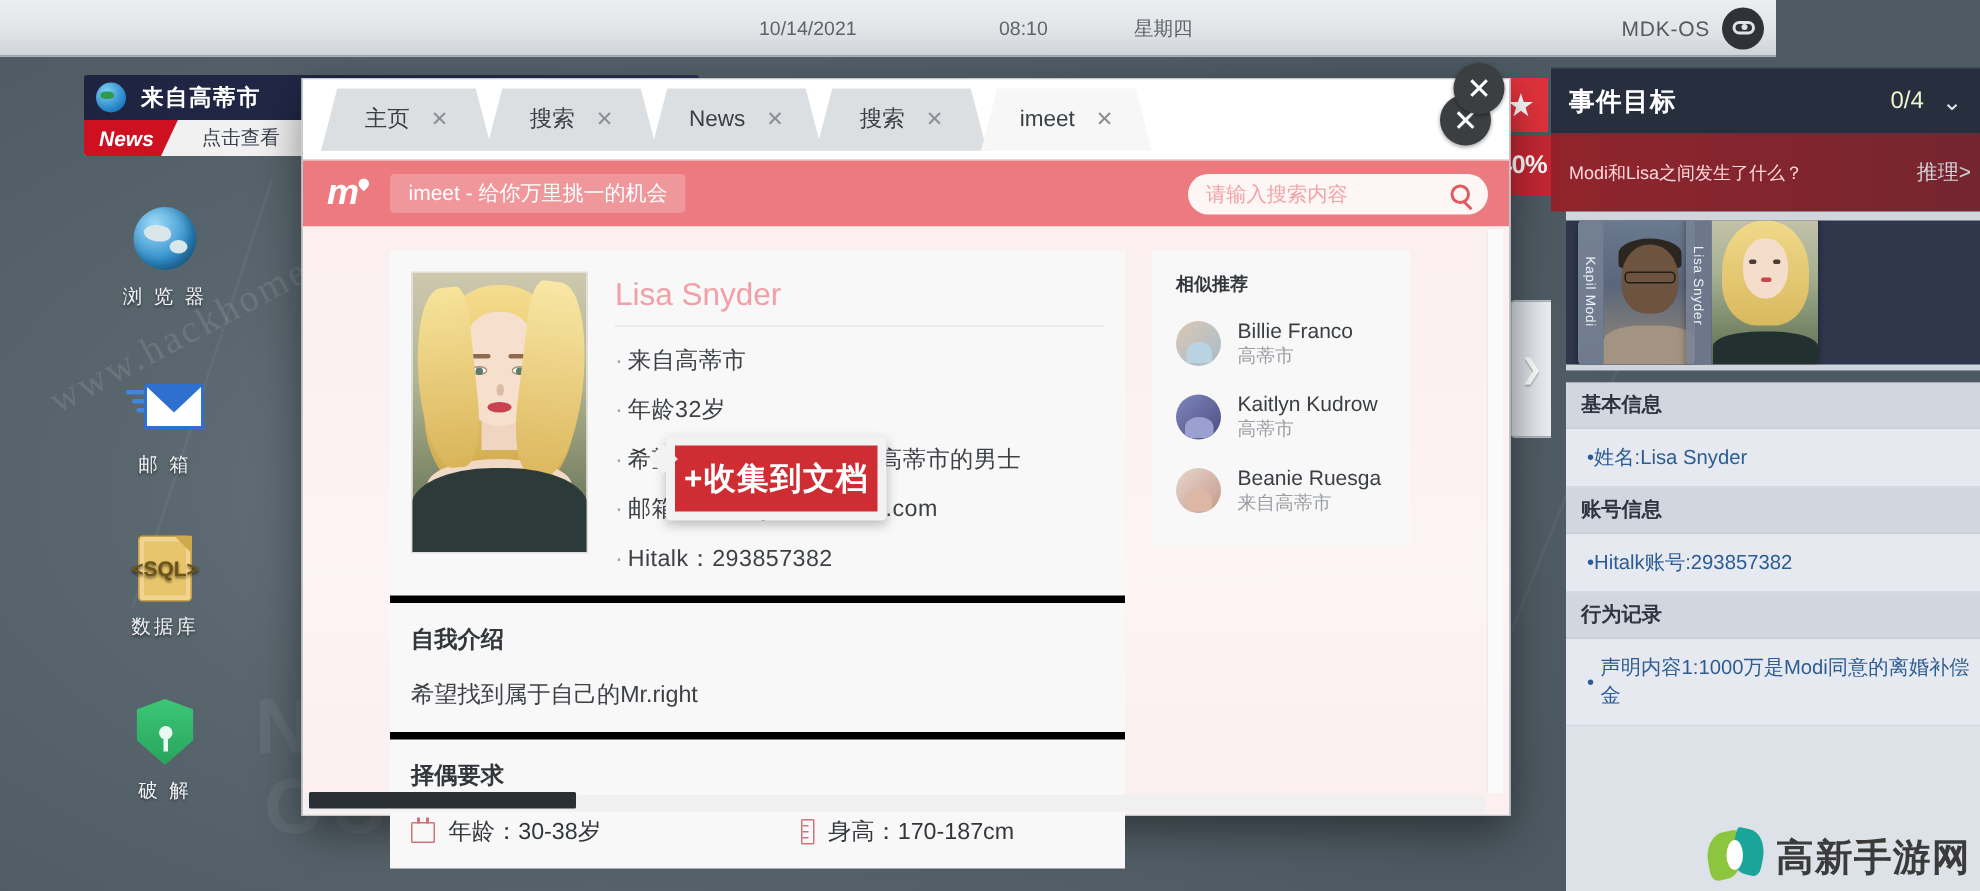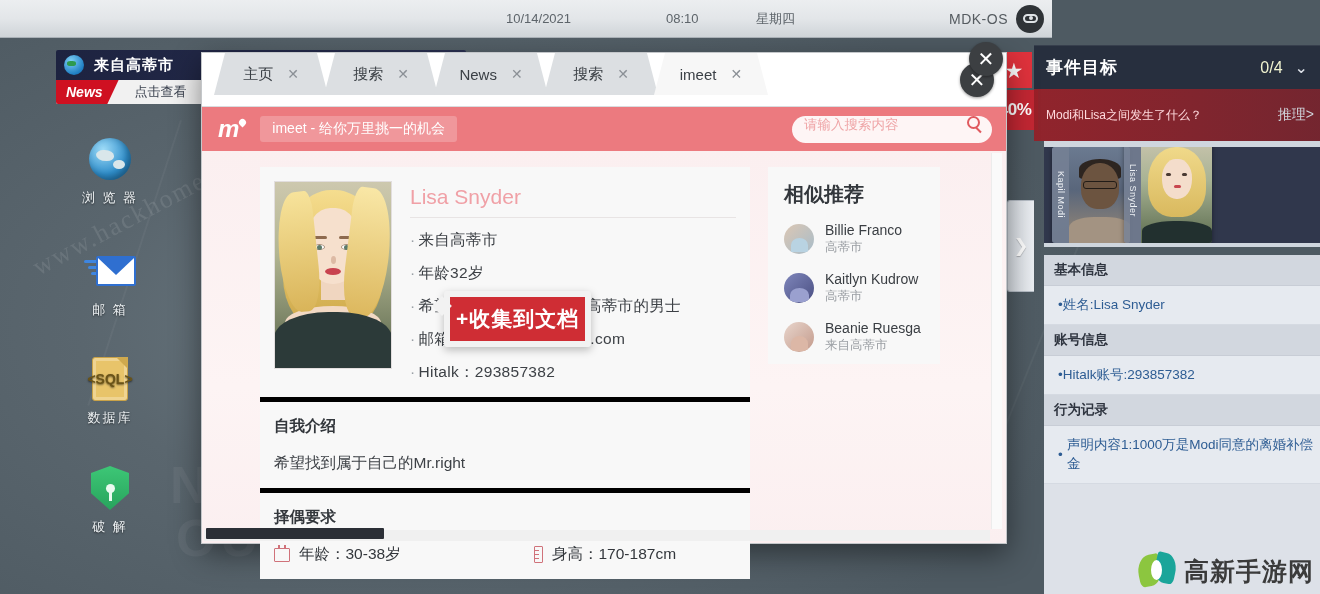--- a/index.html
+++ b/index.html
@@ -27,21 +27,21 @@
     transform: rotate(-28deg); pointer-events: none;
     font-family: "Liberation Serif", serif;
   }
   .bg-bigtext {
     position: absolute; color: rgba(255,255,255,0.055);
     font-size: 52px; font-weight: bold; letter-spacing: 4px;
   }
 
   
   #topbar {
-    position: absolute; left: 0; top: 0; width: 1052px; height: 38px;
+    position: absolute; left: 0; top: 0; width: 1184px; height: 38px;
     background: linear-gradient(to bottom, #eceef0 0%, #e3e6e9 50%, #cfd4d8 100%);
     border-bottom: 1px solid #a9b0b6;
     display: flex; align-items: center; z-index: 60;
   }
   #topbar .tb-date { position: absolute; left: 506px; font-size: 13px; color: #5d646a; }
   #topbar .tb-time { position: absolute; left: 666px; font-size: 13px; color: #5d646a; }
   #topbar .tb-week { position: absolute; left: 756px; font-size: 13px; color: #5d646a; }
   #topbar .tb-os   { position: absolute; right: 44px; font-size: 14px; color: #555b60; letter-spacing: .5px;}
   #topbar .tb-logo {
     position: absolute; right: 8px; width: 28px; height: 28px; border-radius: 50%;
@@ -243,21 +243,21 @@
     display:flex; align-items:center; justify-content:center; letter-spacing:-0.5px;
   }
 
   
   #browser {
     position:absolute; left:201px; top:52px; width:806px; height:492px; z-index:40;
     background:#f4f4f4; box-shadow: 0 10px 28px rgba(0,0,0,.45);
     border:1px solid #c4c7ca;
   }
   #tabstrip {
-    height: 54px; background:#ffffff; position:relative; display:flex; align-items:flex-start;
+    height: 54px; background:#ffffff; position:relative; display:flex; align-items:center;
     padding-left: 12px; border-bottom:1px solid #d9dcdf;
   }
   .tab {
     width: 114px; height: 42px; margin-right: -4px;
     background:#dcdfe2; position:relative;
     clip-path: polygon(11px 0, calc(100% - 11px) 0, 100% 100%, 0 100%);
     display:flex; align-items:center; justify-content:center; gap:14px;
     font-size:15px; color:#3b4046;
   }
   .tab.active { background:#f7f7f7; z-index:3; }
@@ -284,21 +284,21 @@
     content:""; position:absolute; right:2px; top:4px; width:7px; height:7px;
     background:#fff; border-radius:50% 50% 50% 0; transform:rotate(-45deg);
   }
   #site-slogan {
     background: rgba(255,255,255,0.22); color:#fff; font-size:14px;
     padding: 4px 12px; border-radius:3px; margin-left:12px;
   }
   #site-search {
     position:absolute; right:14px; top:9px; width:200px; height:27px;
     background:rgba(255,255,255,0.92); border-radius:14px;
-    display:flex; align-items:flex-start; padding:0 12px;
+    display:flex; align-items:center; padding:0 12px;
   }
   #site-search .ph { font-size:13.5px; color:#efa5a7; flex:1; }
   #site-search .mag {
     width:13px; height:13px; border:2px solid #e05a5f; border-radius:50%; position:relative;
   }
   #site-search .mag:after {
     content:""; position:absolute; right:-4px; bottom:-4px; width:7px; height:2px;
     background:#e05a5f; transform:rotate(45deg);
   }
 
@@ -354,21 +354,21 @@
   #mate-row .mcell { display:flex; align-items:center; gap:9px; }
   #mate-row .mcell:first-child { width: 260px; }
   .ic-cake { width:16px;height:14px;border:1.6px solid #d0727a;border-radius:1px; position:relative;}
   .ic-cake:before{content:"";position:absolute;left:3px;top:-4px;width:1.6px;height:4px;background:#d0727a;}
   .ic-cake:after{content:"";position:absolute;right:3px;top:-4px;width:1.6px;height:4px;background:#d0727a;}
   .ic-ruler { width:9px;height:17px;border:1.6px solid #d0727a;border-radius:1px;position:relative;}
   .ic-ruler:before{content:"";position:absolute;left:0;top:3px;width:4px;height:1.3px;background:#d0727a;
     box-shadow:0 4px 0 #d0727a, 0 8px 0 #d0727a;}
 
   #rec-card { width: 172px; background:#f8f8f8; padding: 14px 0 10px 0; height: 197px; }
-  #rec-title { font-size:20px; font-weight:bold; color:#33373c; padding: 0 0 14px 16px; }
+  #rec-title { font-size:12px; font-weight:bold; color:#33373c; padding: 0 0 14px 16px; }
   .rec-item { display:flex; align-items:center; gap:11px; padding: 0 0 16px 16px; }
   .rec-av { width:30px;height:30px;border-radius:50%;flex:none; overflow:hidden; position:relative; }
   .rec-av.a1 { background: linear-gradient(135deg,#dcc7b4,#a7bcc9); }
   .rec-av.a1:after{content:"";position:absolute;left:7px;top:14px;width:17px;height:14px;background:#b9d3e2;border-radius:50% 50% 0 0;}
   .rec-av.a2 { background: linear-gradient(135deg,#7f86bb,#4a4f82); }
   .rec-av.a2:after{content:"";position:absolute;left:6px;top:15px;width:19px;height:14px;background:#9aa0cf;border-radius:50% 50% 0 0;}
   .rec-av.a3 { background: linear-gradient(135deg,#e8d5cc,#c39a8b); }
   .rec-av.a3:after{content:"";position:absolute;left:7px;top:14px;width:17px;height:15px;background:#dcb7a6;border-radius:50% 50% 0 0;}
   .rec-name { font-size:14px; color:#3a3e43; line-height:17px; }
   .rec-city { font-size:12.5px; color:#9a9ea3; line-height:16px; }

